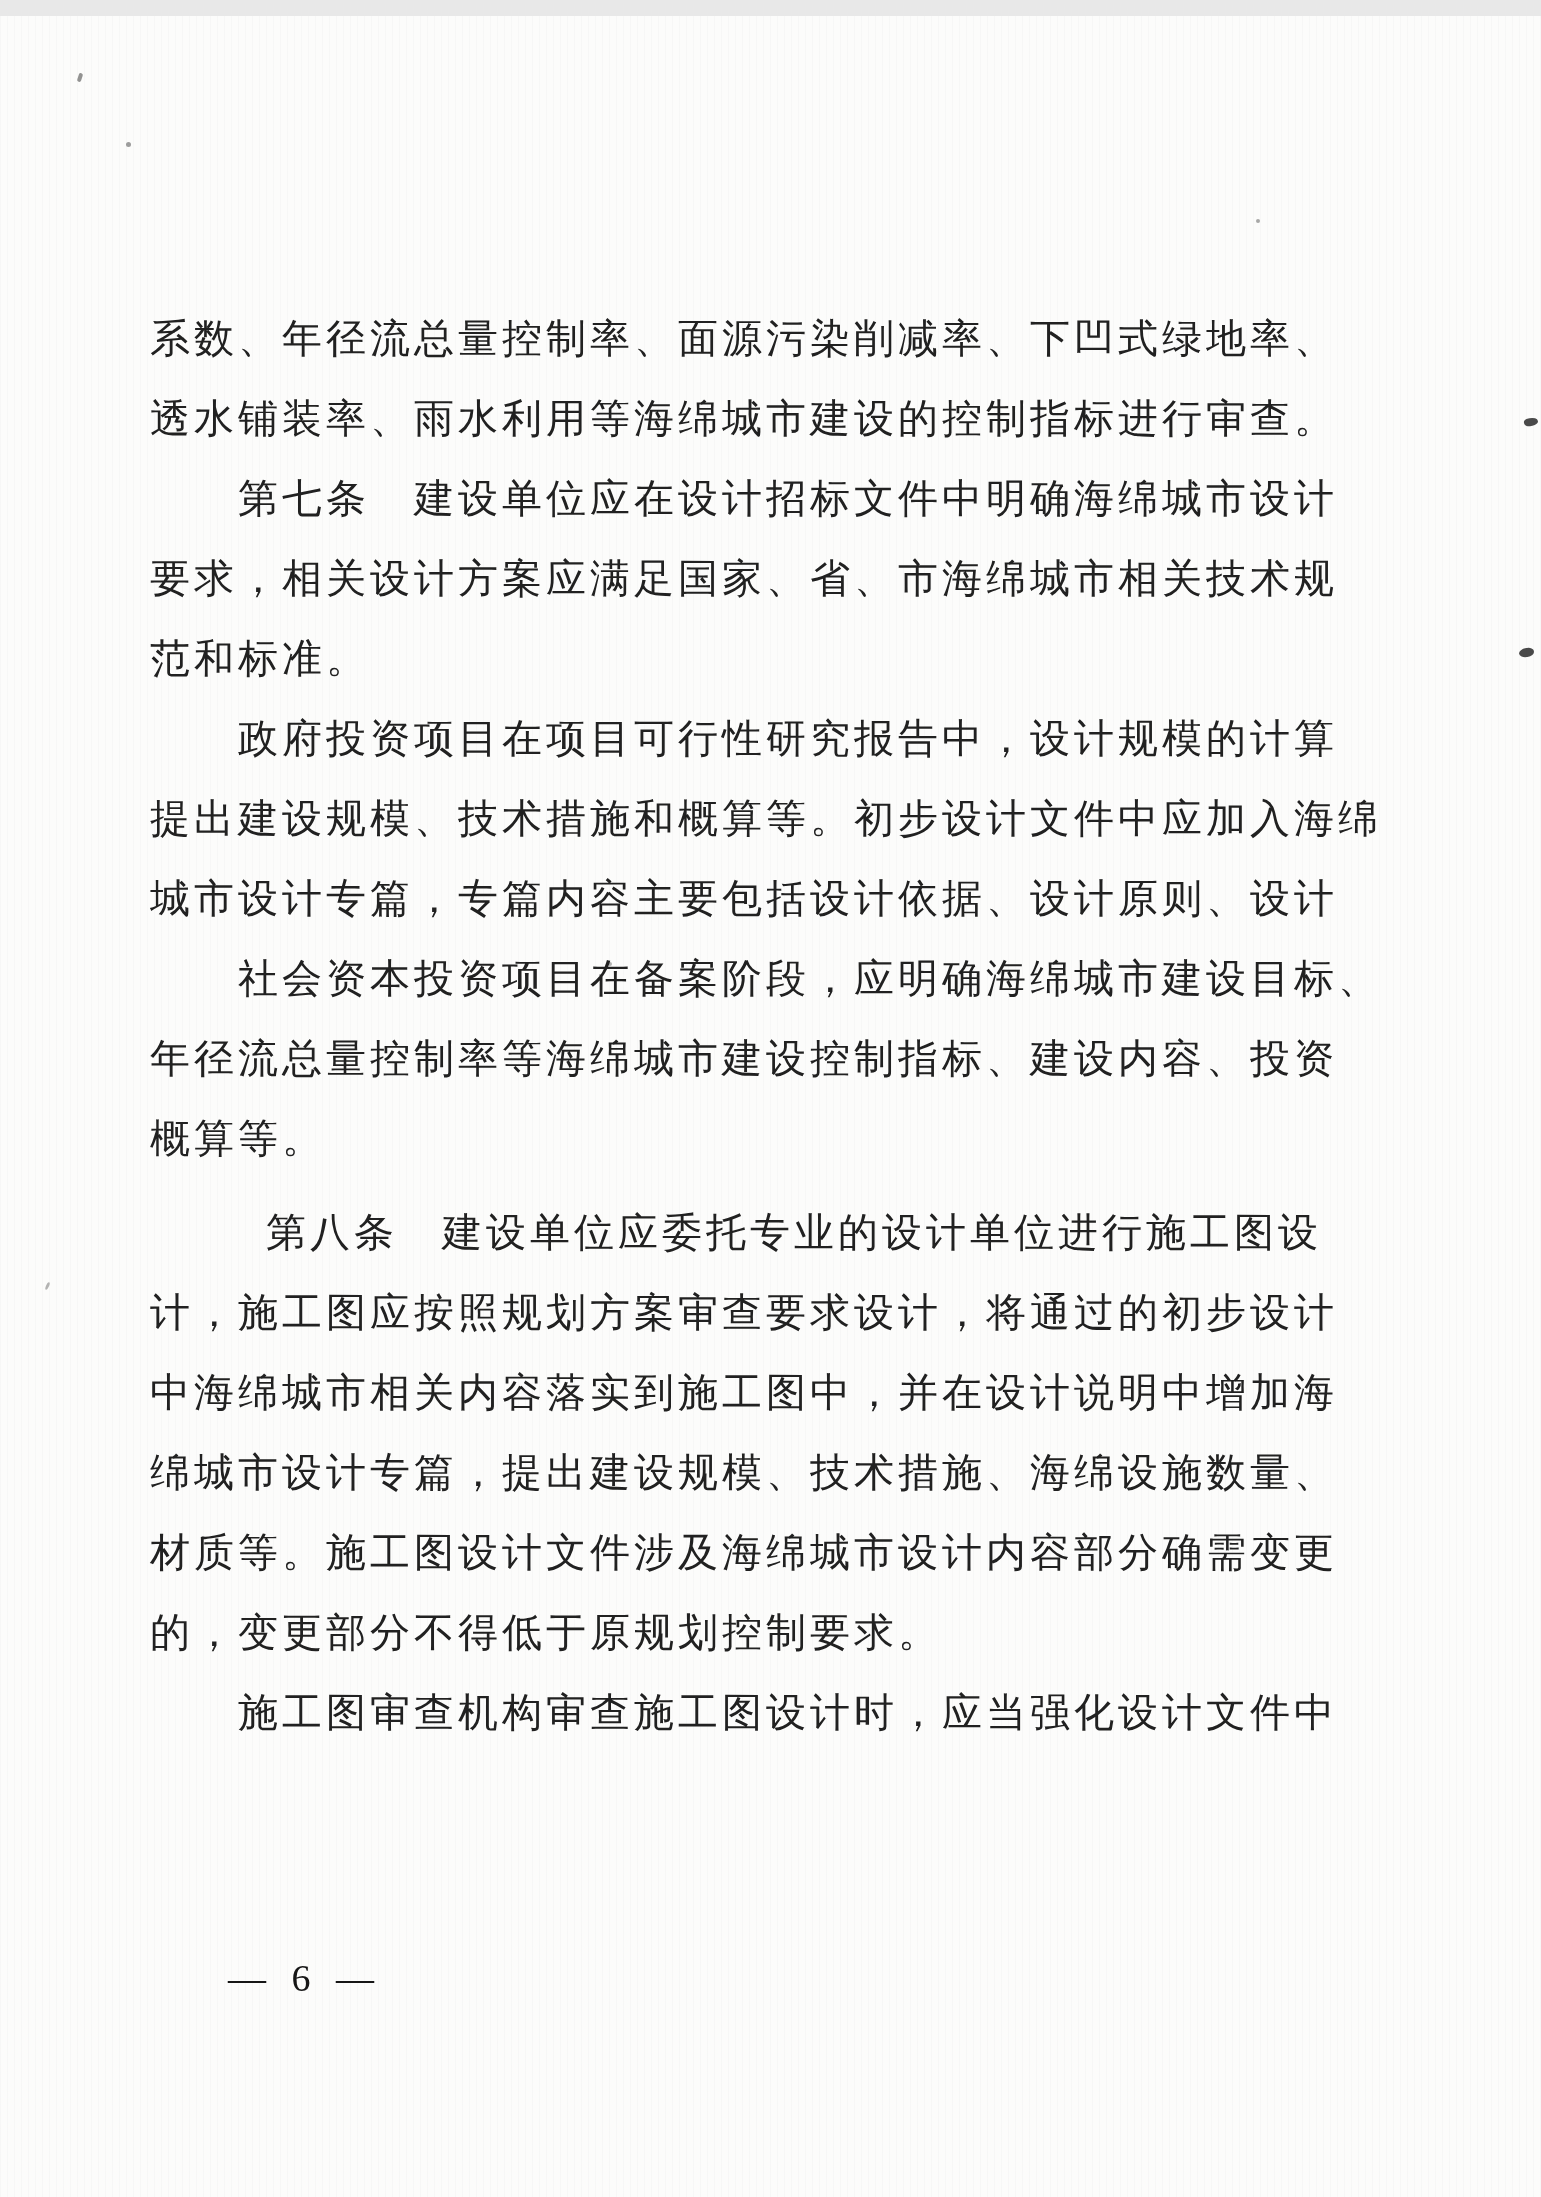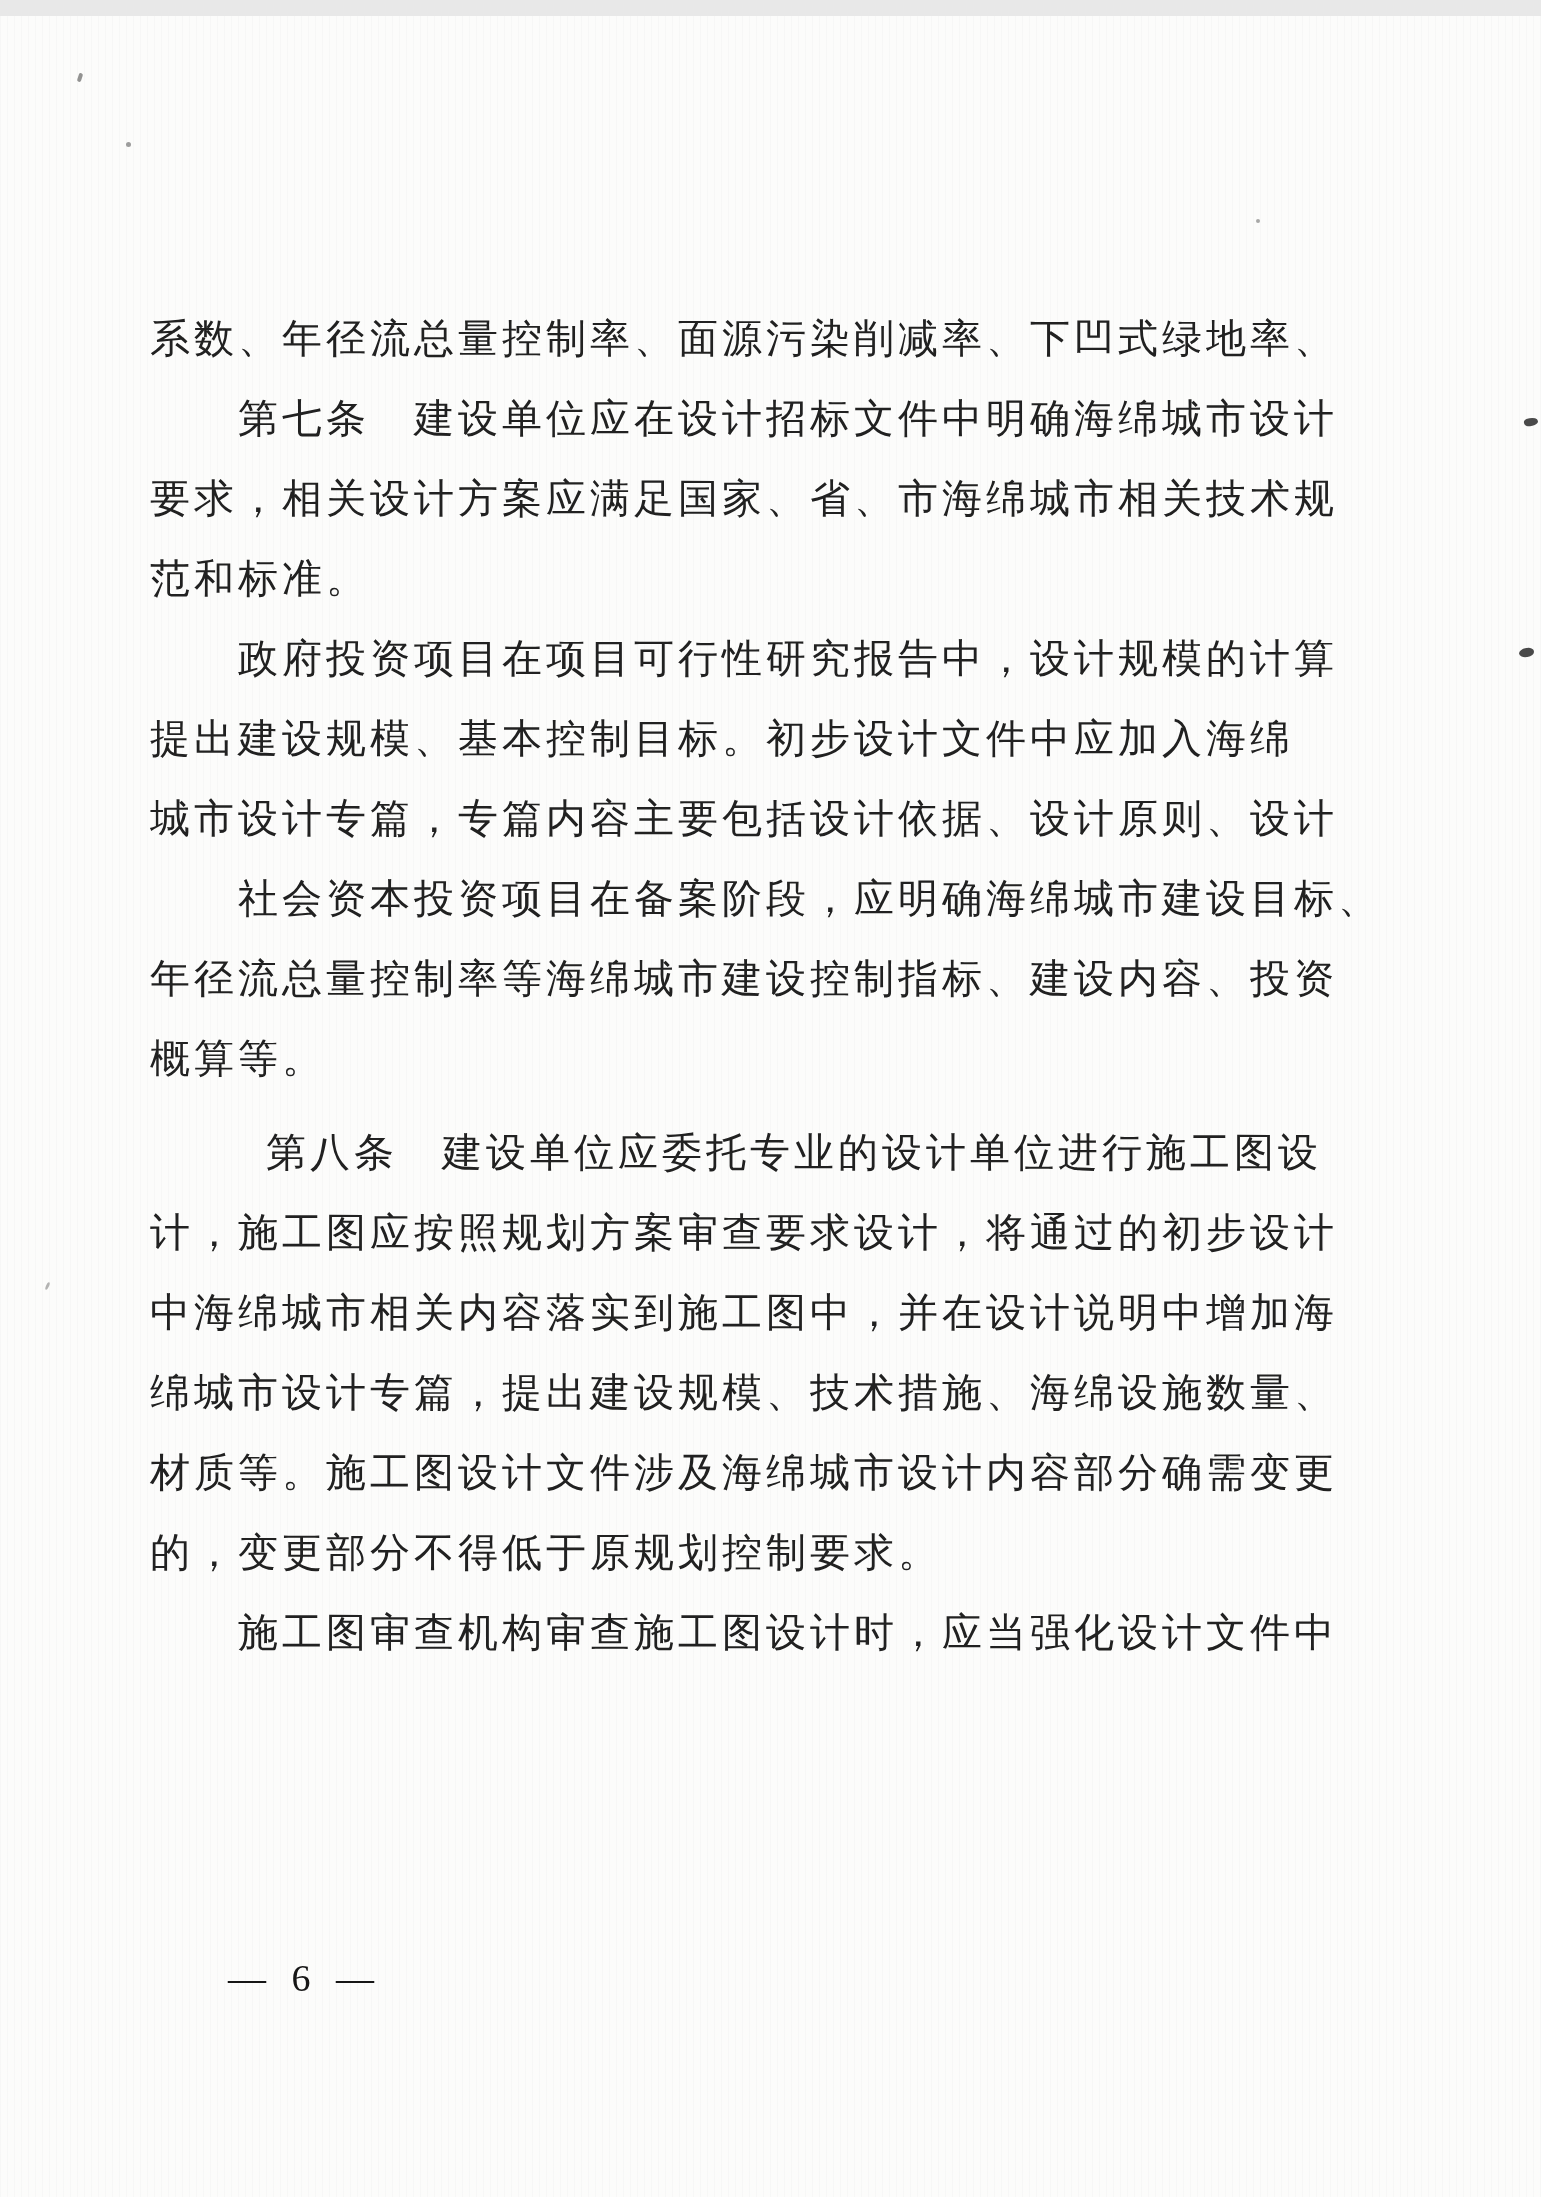--- a/index.html
+++ b/index.html
@@ -63,25 +63,26 @@
   .artifact.speck-4 { left: 46px; top: 1266px; width: 3px; height: 8px; opacity: 0.35; transform: rotate(24deg); }
   .artifact.speck-5 { left: 608px; top: 946px; width: 4px; height: 4px; opacity: 0.35; }
 </style>
 </head>
 <body>
 
 <div class="page">
 
   <div class="text-block">
     <div class="line">系数、年径流总量控制率、面源污染削减率、下凹式绿地率、</div>
+    <div class="line">透水铺装率、雨水利用等海绵城市建设的控制指标进行审查。</div>
     <div class="line indent">第七条　建设单位应在设计招标文件中明确海绵城市设计</div>
     <div class="line">要求，相关设计方案应满足国家、省、市海绵城市相关技术规</div>
     <div class="line">范和标准。</div>
     <div class="line indent">政府投资项目在项目可行性研究报告中，设计规模的计算</div>
-    <div class="line">提出建设规模、基本控制目标。初步设计文件中应加入海绵</div>
+    <div class="line">提出建设规模、技术措施和概算等。初步设计文件中应加入海绵</div>
     <div class="line">城市设计专篇，专篇内容主要包括设计依据、设计原则、设计</div>
     <div class="line indent">社会资本投资项目在备案阶段，应明确海绵城市建设目标、</div>
     <div class="line">年径流总量控制率等海绵城市建设控制指标、建设内容、投资</div>
     <div class="line">概算等。</div>
     <div class="line indent para-gap">第八条　建设单位应委托专业的设计单位进行施工图设</div>
     <div class="line">计，施工图应按照规划方案审查要求设计，将通过的初步设计</div>
     <div class="line">中海绵城市相关内容落实到施工图中，并在设计说明中增加海</div>
     <div class="line">绵城市设计专篇，提出建设规模、技术措施、海绵设施数量、</div>
     <div class="line">材质等。施工图设计文件涉及海绵城市设计内容部分确需变更</div>
     <div class="line">的，变更部分不得低于原规划控制要求。</div>

